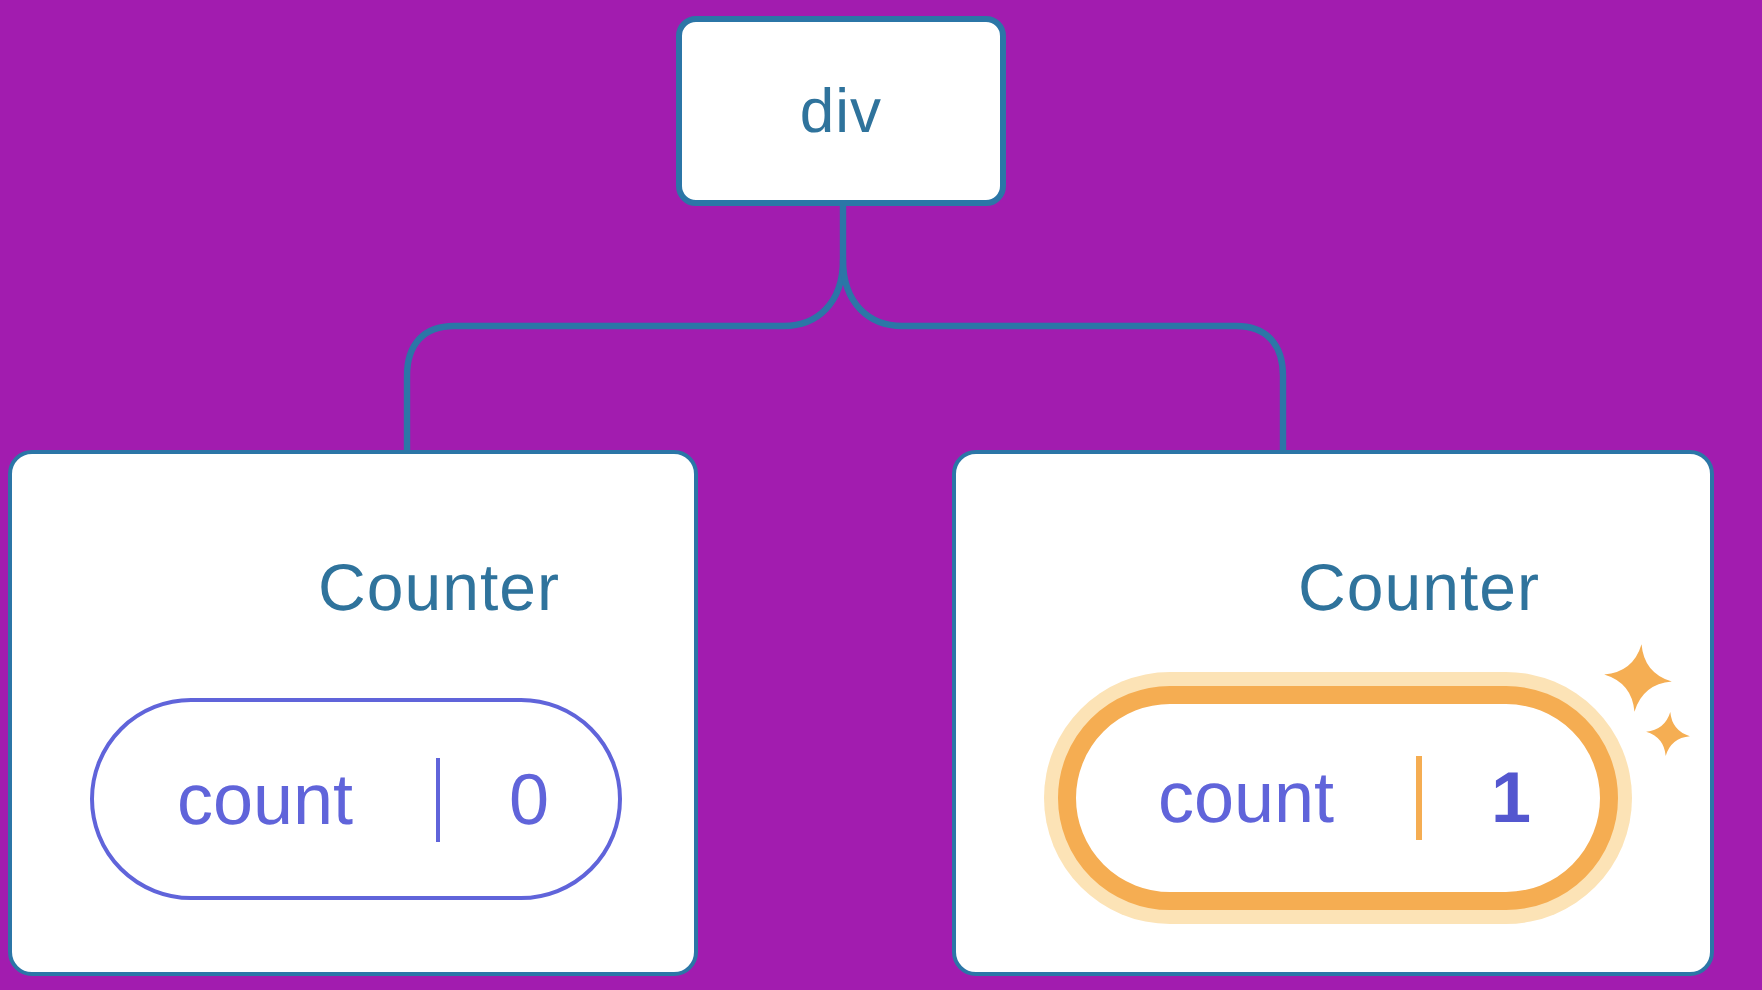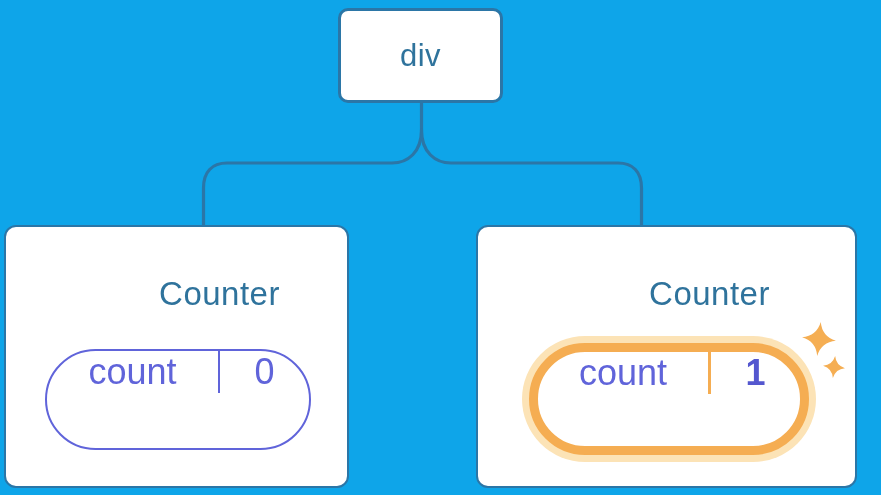--- a/index.html
+++ b/index.html
@@ -1,21 +1,21 @@
 <!DOCTYPE html>
 <html><head>
 <meta charset="utf-8">
 <style>
   html, body { margin: 0; padding: 0; }
   body { font-family: "Liberation Sans", sans-serif; }
   .stage {
     position: relative;
     width: 881px;
     height: 495px;
-    background: #0ea5e9;
+    background: #a21caf;
     overflow: hidden;
   }
   .connectors {
     position: absolute;
     left: 0; top: 0;
     width: 881px; height: 495px;
   }
   .node-root {
     position: absolute;
     left: 338px; top: 8px;
@@ -54,21 +54,21 @@
     font-size: 33px;
     font-weight: 500;
     line-height: 40px;
     letter-spacing: 0.5px;
     padding-left: 43px;
   }
   .pill {
     position: absolute;
     box-sizing: border-box;
     display: flex;
-    align-items: flex-start;
+    align-items: center;
     background: #ffffff;
   }
   .pill-plain {
     left: 39px; top: 122px;
     width: 266px; height: 101px;
     border: 2px solid #6064da;
     border-radius: 60px;
   }
   .pill-plain .pill-key   { border-right: 2px solid #6064da; }
   .pill-highlight {

